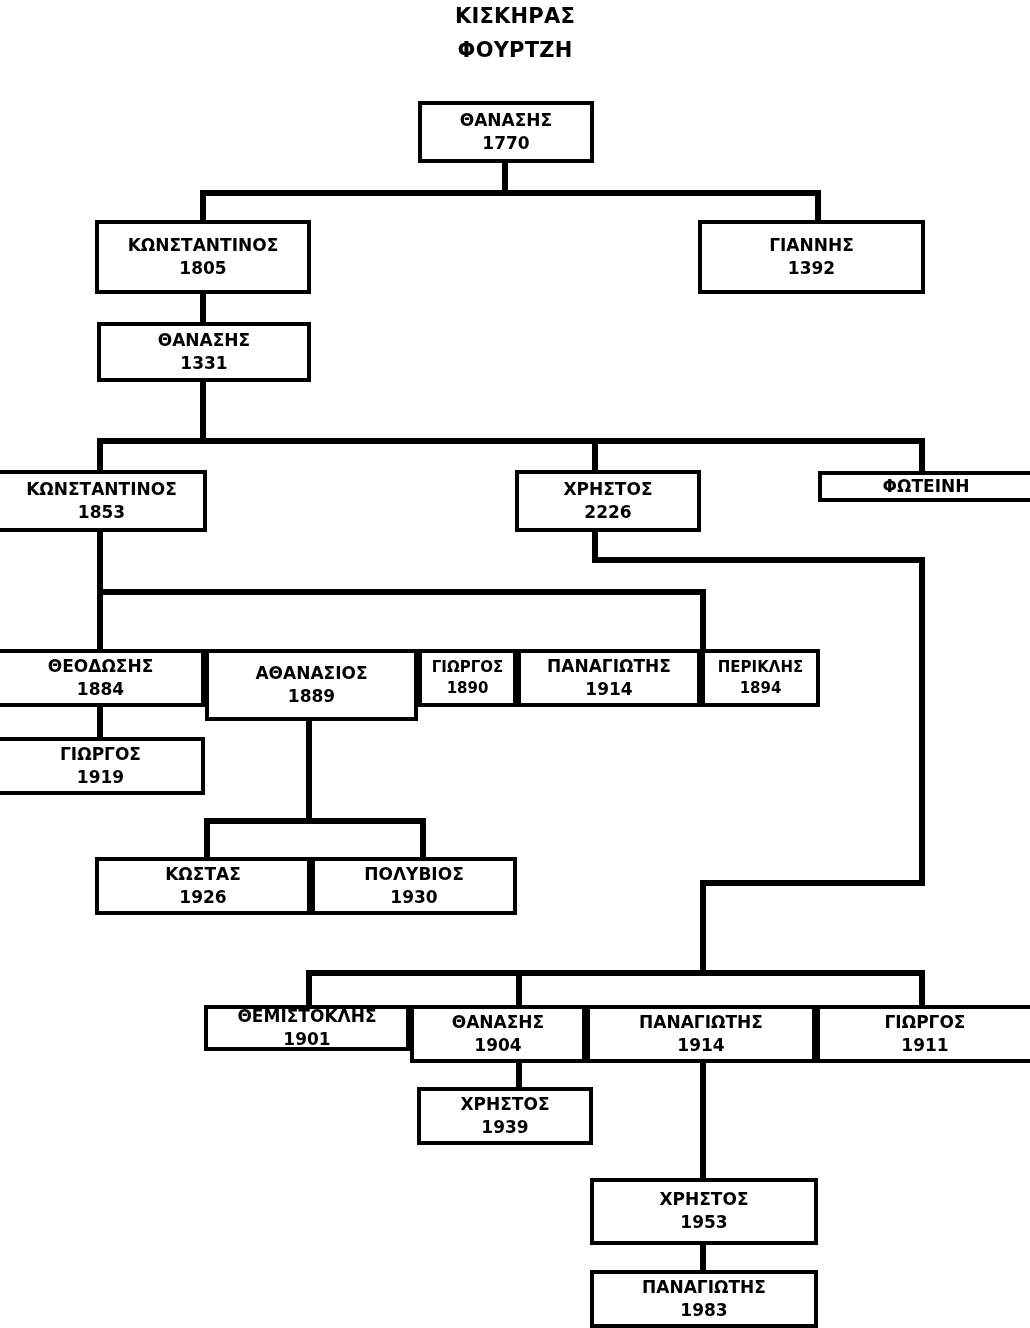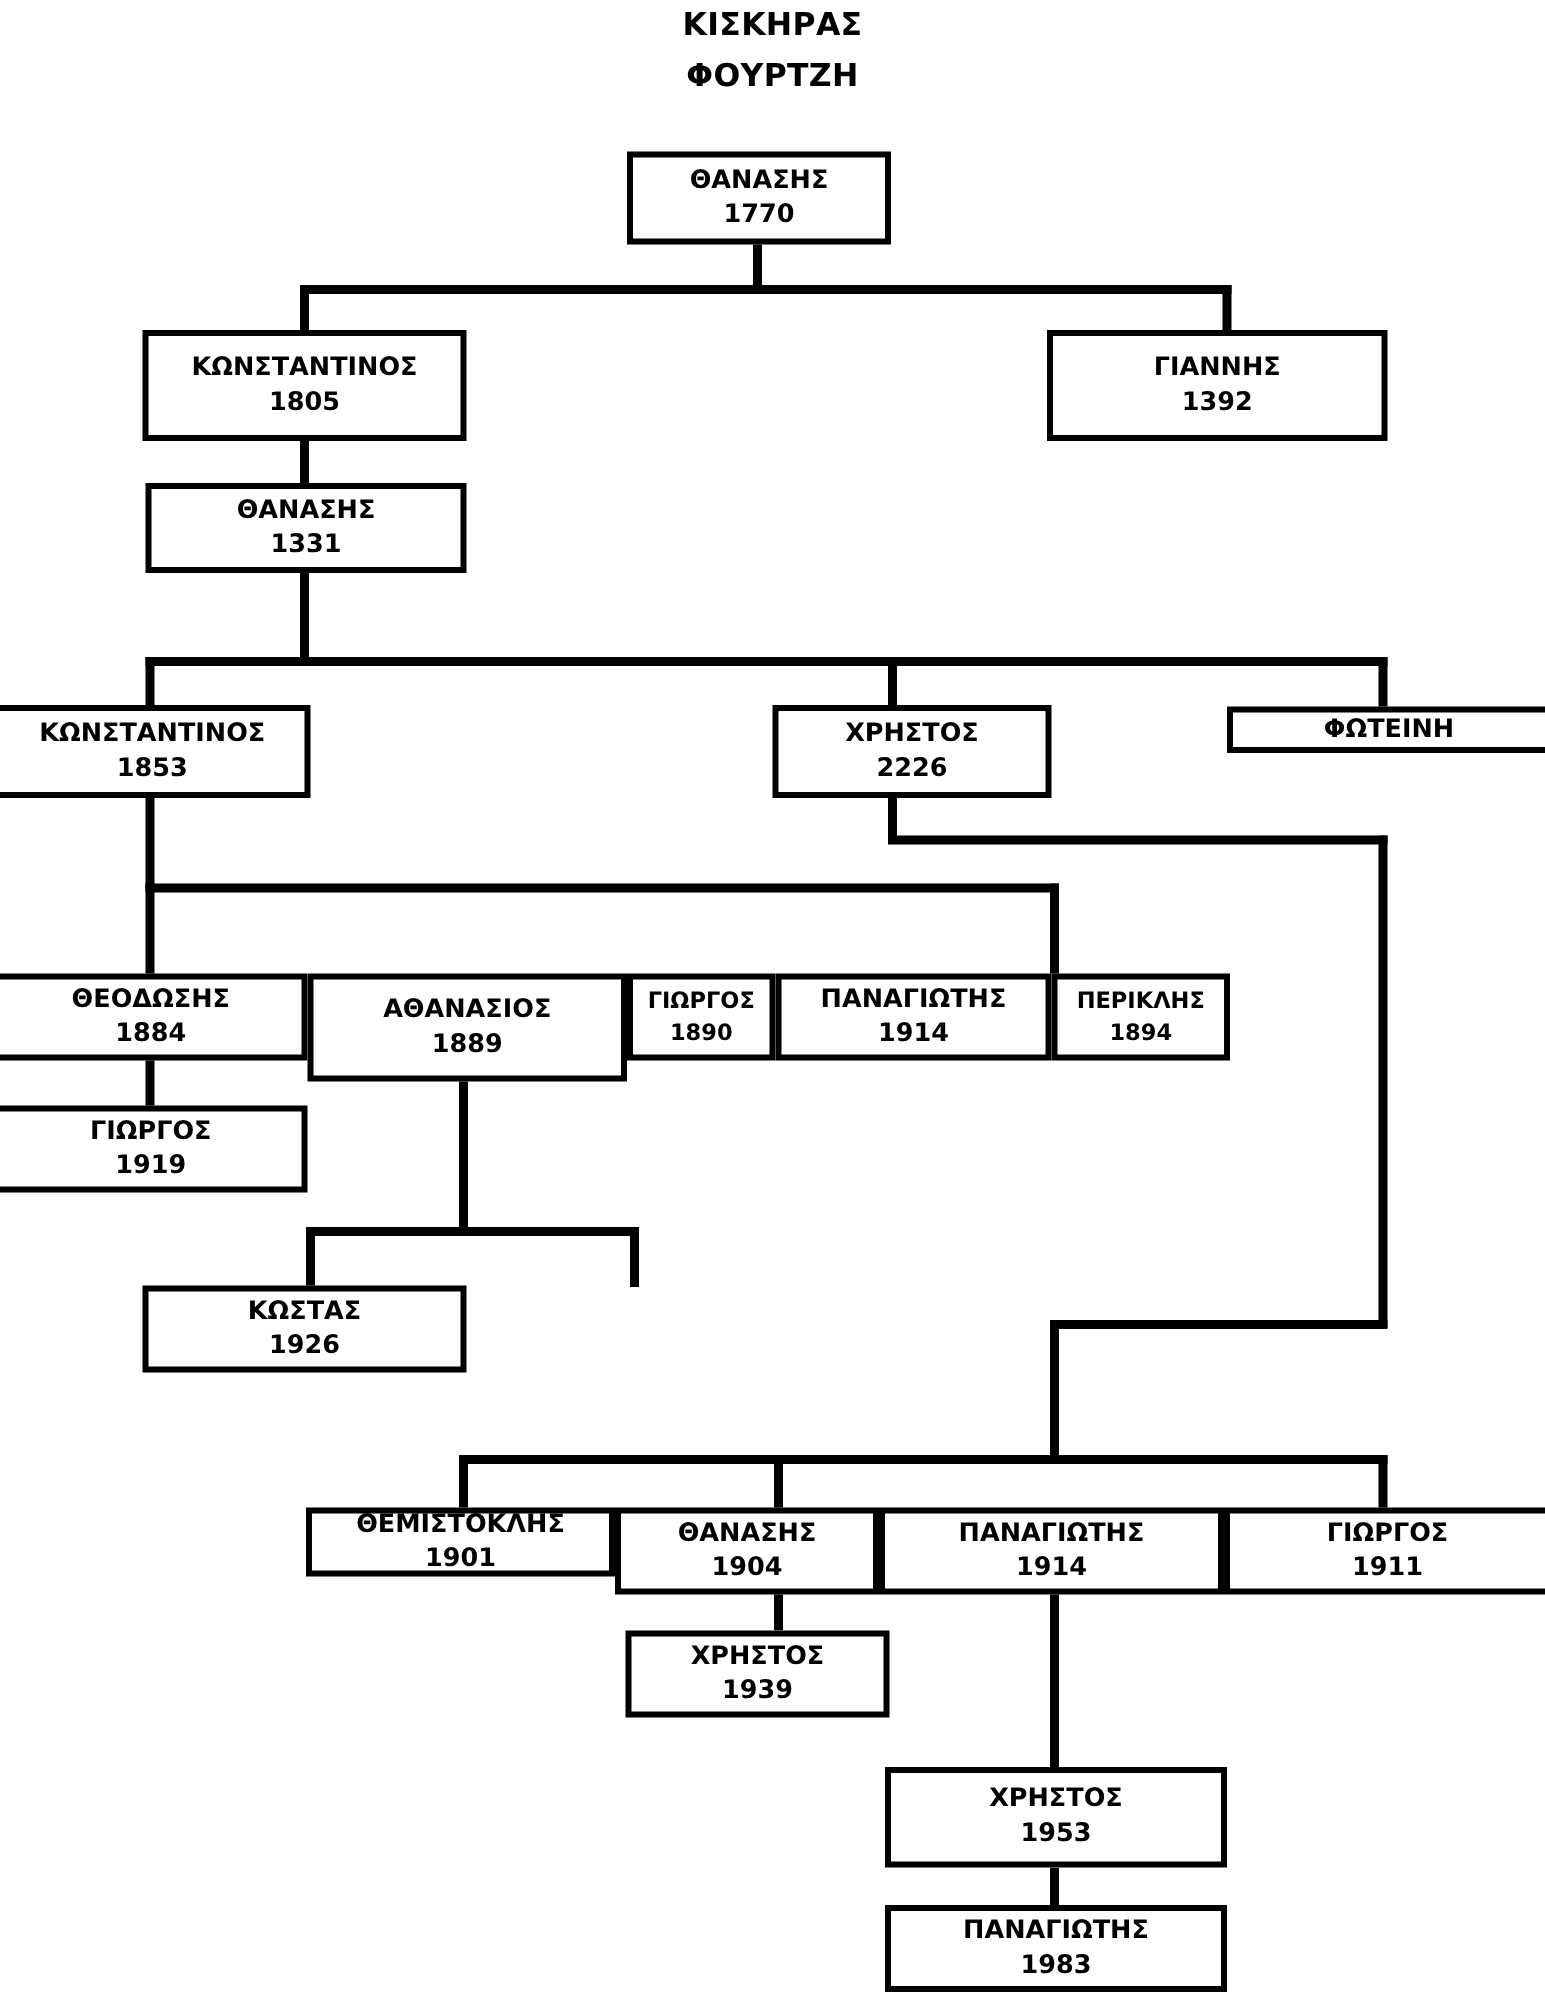--- a/index.html
+++ b/index.html
@@ -180,20 +180,24 @@
   <div class="node" style="left:-4px; top:737px; width:209px; height:58px;">
     <span class="nm">ΓΙΩΡΓΟΣ</span>
     <span class="yr">1919</span>
   </div>
 
   <div class="node" style="left:95px; top:857px; width:216px; height:58px;">
     <span class="nm">ΚΩΣΤΑΣ</span>
     <span class="yr">1926</span>
   </div>
 
+  <div class="node" style="left:311px; top:857px; width:206px; height:58px;">
+    <span class="nm">ΠΟΛΥΒΙΟΣ</span>
+    <span class="yr">1930</span>
+  </div>
 
   <div class="node" style="left:204px; top:1005px; width:206px; height:46px;">
     <span class="nm">ΘΕΜΙΣΤΟΚΛΗΣ</span>
     <span class="yr">1901</span>
   </div>
 
   <div class="node" style="left:410px; top:1005px; width:176px; height:58px;">
     <span class="nm">ΘΑΝΑΣΗΣ</span>
     <span class="yr">1904</span>
   </div>

